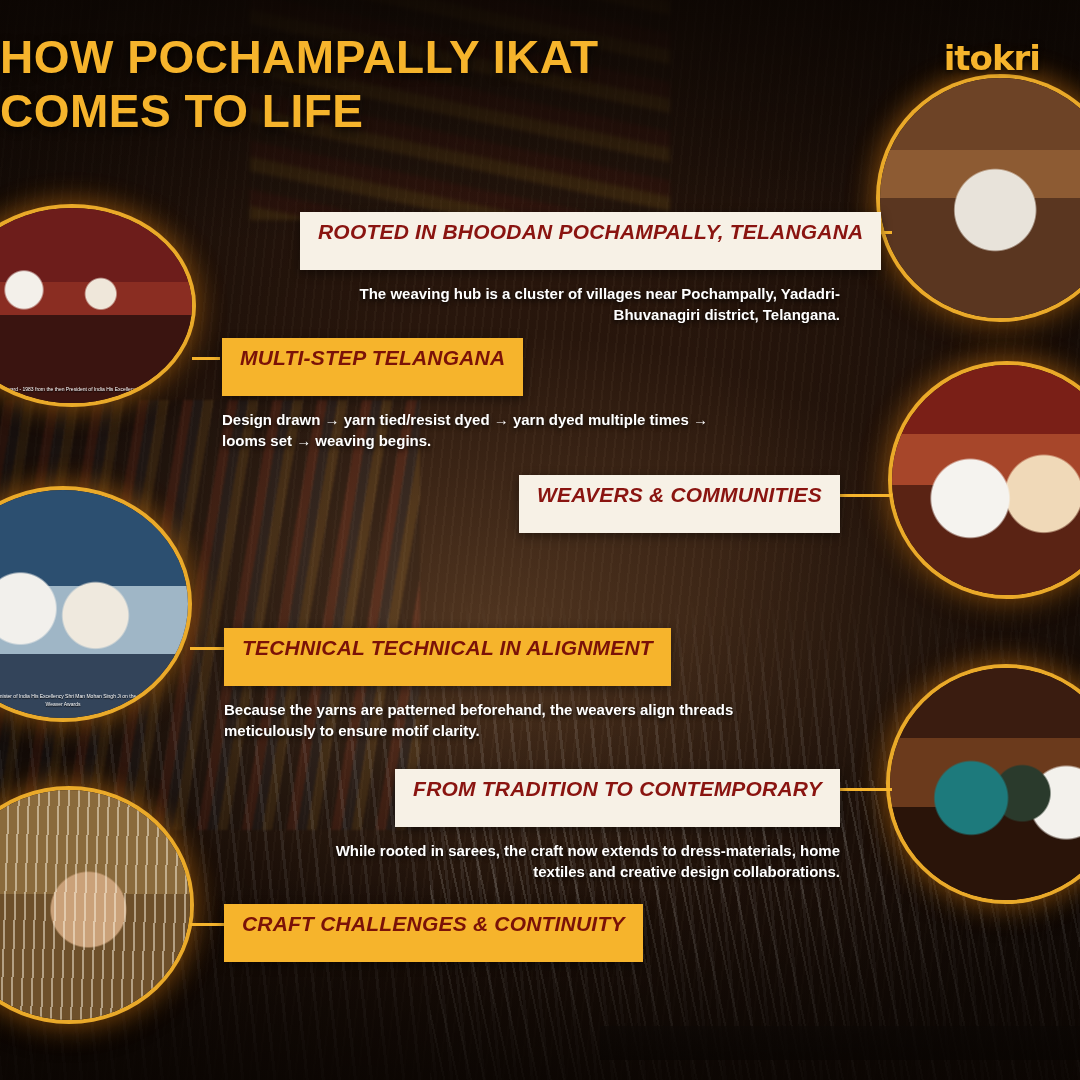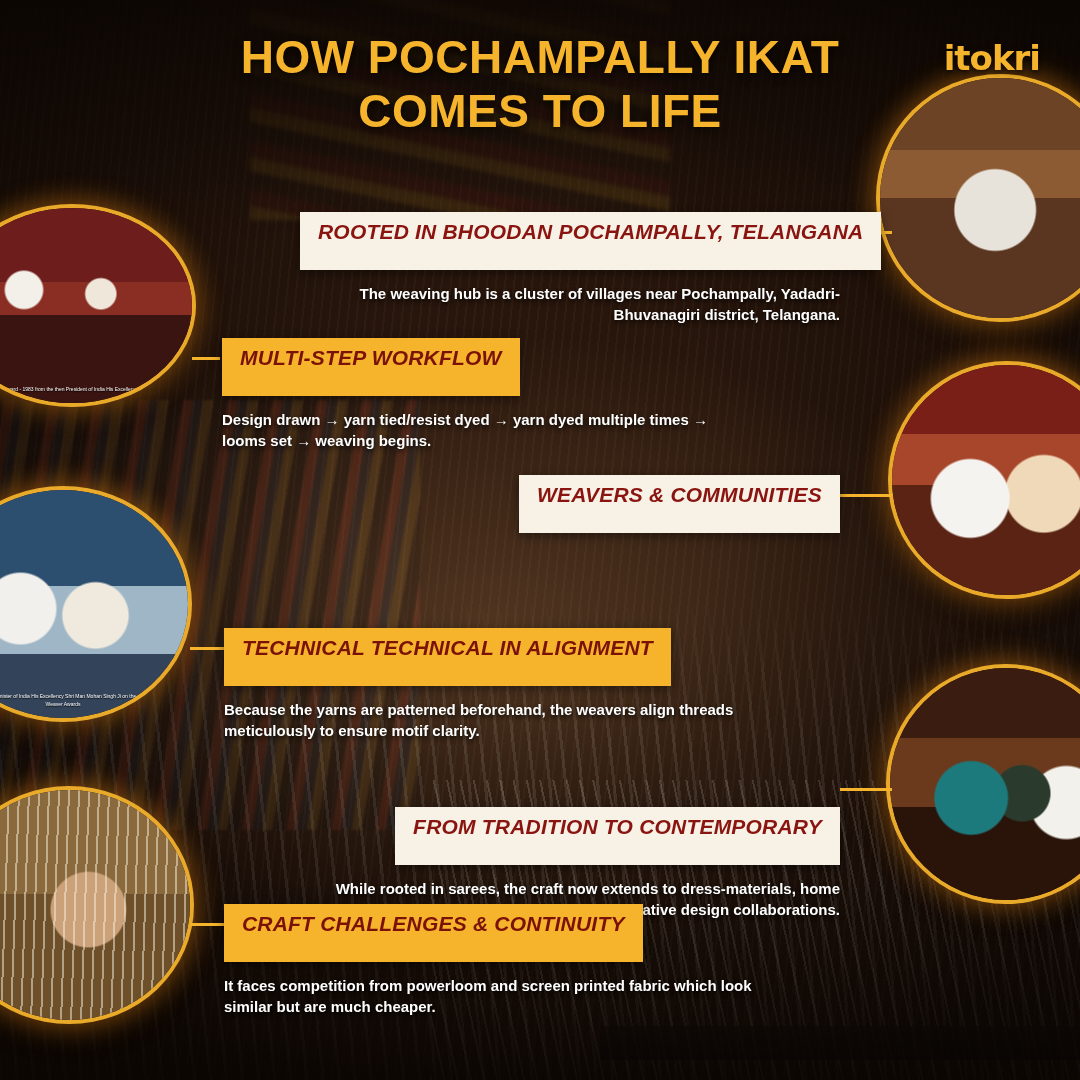--- a/index.html
+++ b/index.html
@@ -76,21 +76,21 @@
   }
   .bg-beam {
     position:absolute; left: 600px; bottom: 20px; width: 480px; height: 34px;
     background: linear-gradient(to bottom, #1d1510, #0d0906);
     opacity:.75;
   }
 
   
   .title {
     position: absolute; top: 30px; left: 0; width: 1080px;
-    text-align: center;
+    text-align: left;
     color: #f6b42c;
     font-size: 46px;
     font-weight: bold;
     letter-spacing: 0.5px;
     line-height: 1.18;
     text-shadow: 0 3px 10px rgba(0,0,0,.75);
     z-index: 7;
   }
   .title .l2 { display:block; }
 
@@ -250,36 +250,35 @@
   <div class="rule" style="top:647px; left:190px; width:34px;"></div>
   <div class="rule" style="top:788px; left:840px; width:52px;"></div>
   <div class="rule" style="top:923px; left:190px; width:34px;"></div>
 
   <div class="step align-right" style="top:212px; left:300px; width:540px;">
     <div class="label cream">ROOTED IN BHOODAN POCHAMPALLY, TELANGANA</div>
     <div class="body">The weaving hub is a cluster of villages near Pochampally, Yadadri-Bhuvanagiri district, Telangana.</div>
   </div>
 
   <div class="step align-left" style="top:338px; left:222px; width:520px;">
-    <div class="label amber">MULTI-STEP WORKFLOW</div>
+    <div class="label amber">MULTI-STEP TELANGANA</div>
     <div class="body">Design drawn → yarn tied/resist dyed → yarn dyed multiple times → looms set → weaving begins.</div>
   </div>
 
   <div class="step align-right" style="top:475px; left:300px; width:540px;">
     <div class="label cream">WEAVERS &amp; COMMUNITIES</div>
   </div>
 
   <div class="step align-left" style="top:628px; left:224px; width:560px;">
     <div class="label amber">TECHNICAL TECHNICAL IN ALIGNMENT</div>
     <div class="body">Because the yarns are patterned beforehand, the weavers align threads meticulously to ensure motif clarity.</div>
   </div>
 
-  <div class="step align-right" style="top:769px; left:300px; width:540px;margin-top:38px;">
+  <div class="step align-right" style="top:769px; left:300px; width:540px;">
     <div class="label cream">FROM TRADITION TO CONTEMPORARY</div>
     <div class="body">While rooted in sarees, the craft now extends to dress-materials, home textiles and creative design collaborations.</div>
   </div>
 
   <div class="step align-left" style="top:904px; left:224px; width:560px;">
     <div class="label amber">CRAFT CHALLENGES &amp; CONTINUITY</div>
-    <div class="body">It faces competition from powerloom and screen printed fabric which look similar but are much cheaper.</div>
   </div>
 
 </div>
 
 </body></html>

